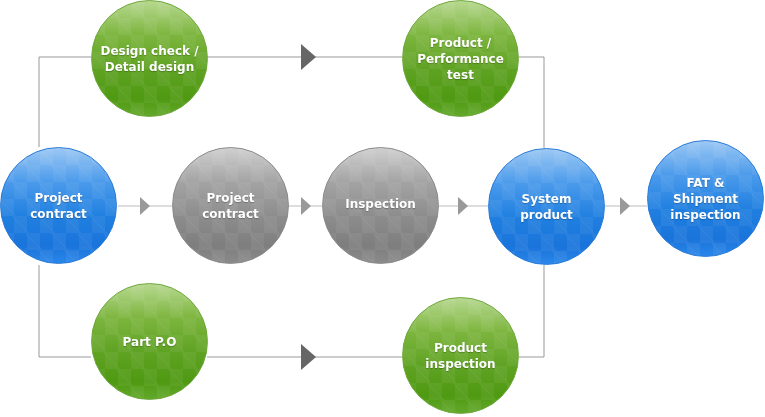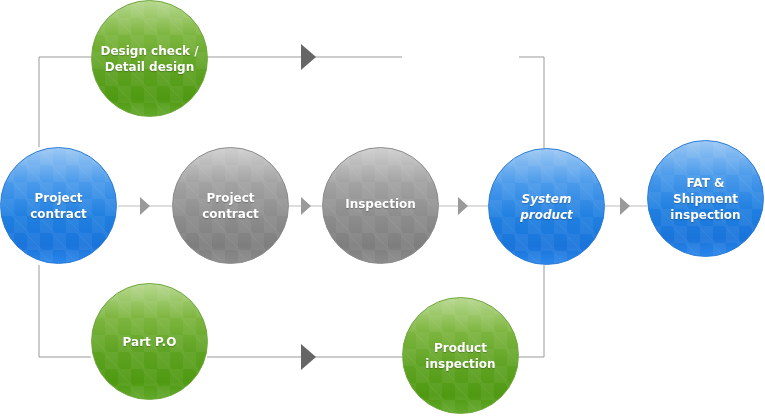--- a/index.html
+++ b/index.html
@@ -56,27 +56,31 @@
     <polyline points="519,357 544,357 544,265" fill="none" stroke="#999" stroke-width="1"></polyline>
   </svg>
 
   <div class="node blue" style="left:0px; top:147px;">
     <span>Project contract</span>
   </div>
   <div class="node green" style="left:91px; top:0px;align-items:center;">
     <span>Design check /
 Detail design</span>
   </div>
+  <div class="node green" style="left:402px; top:0px;">
+    <span>Product /
+Performance test</span>
+  </div>
   <div class="node gray" style="left:172px; top:147px;">
     <span>Project contract</span>
   </div>
   <div class="node gray" style="left:322px; top:147px;">
     <span style="margin-top:-4px;">Inspection</span>
   </div>
-  <div class="node blue" style="left:488px; top:148px;font-style:italic;">
+  <div class="node blue" style="left:488px; top:148px;">
     <span>System product</span>
   </div>
   <div class="node blue" style="left:647px; top:140px;">
     <span>FAT &amp; Shipment
 inspection</span>
   </div>
   <div class="node green" style="left:91px; top:283px;">
     <span>Part P.O</span>
   </div>
   <div class="node green" style="left:402px; top:297px;">

